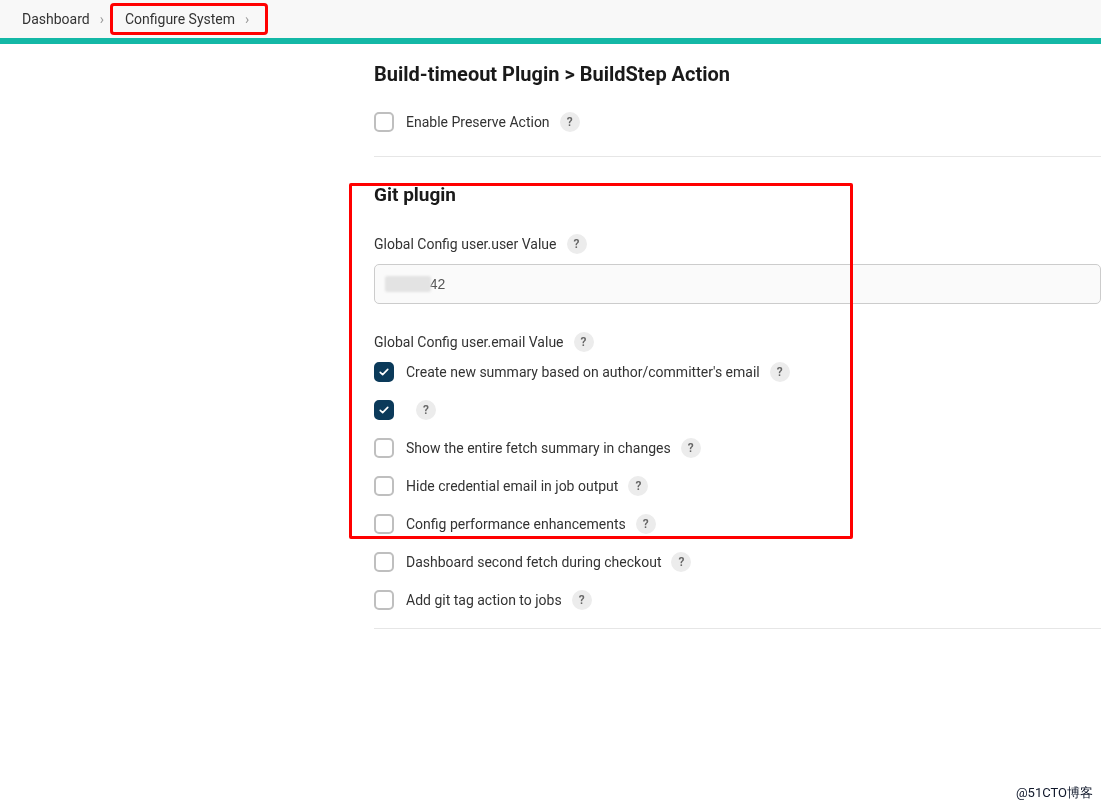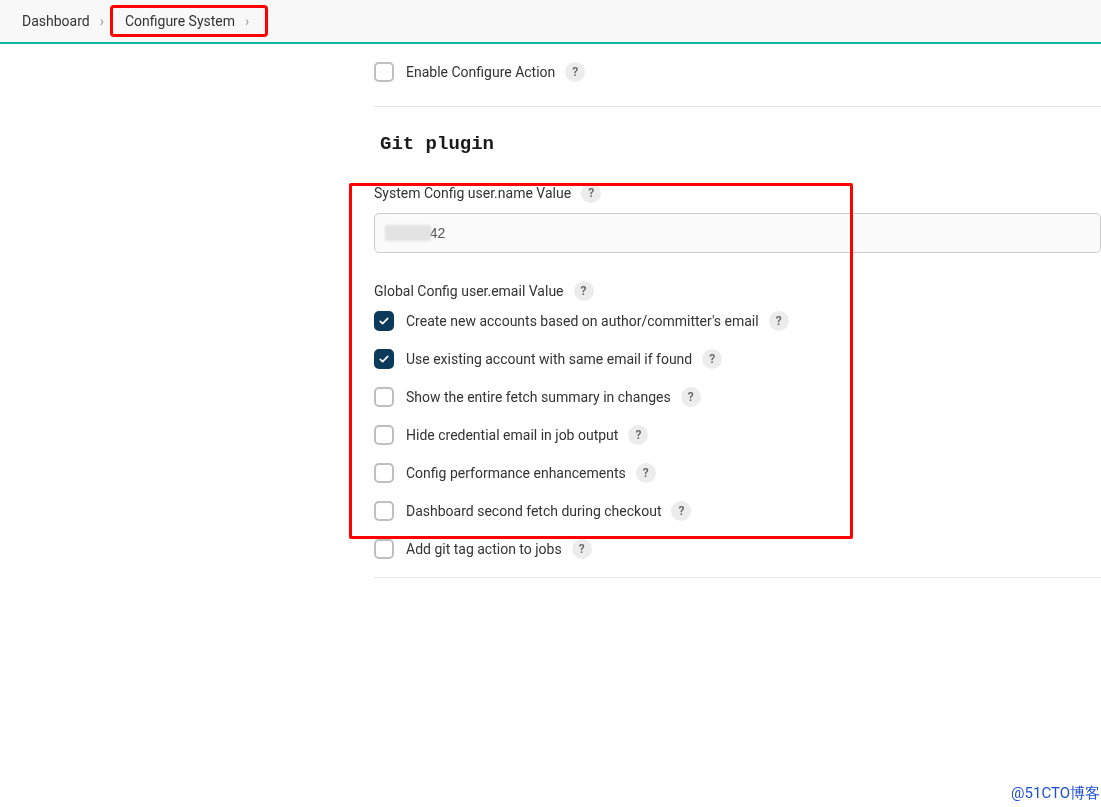--- a/index.html
+++ b/index.html
@@ -12,21 +12,21 @@
     width: 1101px;
   }
 
   
   .breadcrumb-bar {
     background: #f8f8f8;
     height: 44px;
     display: flex;
     align-items: center;
     padding-left: 18px;
-    border-bottom: 2px solid #14b8a6;
+    border-bottom: 6px solid #14b8a6;
   }
   .breadcrumb-bar .crumb {
     color: #333;
     font-size: 14px;
     padding: 0 4px;
     line-height: 44px;
     cursor: pointer;
   }
   .breadcrumb-bar .chev {
     color: #999;
@@ -54,22 +54,21 @@
   h2.section-title {
     font-size: 20px;
     font-weight: 700;
     color: #1a1a1a;
     margin: 0 0 26px 0;
   }
   h2.section-title-2 {
     font-size: 19px;
     font-weight: 700;
     color: #1a1a1a;
-    margin: 0 0 28px 6px;
-    font-family: Liberation Mono, monospace;
+    margin: 0 0 28px 0;
   }
 
   .hr {
     border: none;
     border-top: 1px solid #e6e6e6;
     margin: 24px 0 26px 0;
   }
 
   .field-label {
     font-size: 14px;
@@ -158,83 +157,83 @@
   
   .git-highlight {
     position: absolute;
     border: 3px solid #ff0000;
     border-radius: 2px;
     pointer-events: none;
   }
 
   .watermark {
     position: absolute;
-    right: 1px;
-    color: #1d4ed8;
-    font-size: 15px;
+    right: 8px;
+    color: #0f172a;
+    font-size: 13px;
   }
 </style>
 </head>
 <body>
 
 <div class="breadcrumb-bar">
   <span class="crumb">Dashboard</span>
   <span class="chev">›</span>
   <span class="breadcrumb-highlight">
     <span class="crumb">Configure System</span>
     <span class="chev">›</span>
   </span>
 </div>
 
 <div class="content">
 
-
-  <div class="check-row">
-    <span class="chk">
-      
-    </span>
-    <span class="chk-label">Enable Configure Action</span>
+  <h2 class="section-title">Build-timeout Plugin &gt; BuildStep Action</h2>
+
+  <div class="check-row">
+    <span class="chk">
+      
+    </span>
+    <span class="chk-label">Enable Preserve Action</span>
     <span class="help">?</span>
   </div>
 
   <hr class="hr">
 
   <h2 class="section-title-2">Git plugin</h2>
 
   <div class="field-label">
-    <span>System Config user.name Value</span>
+    <span>Global Config user.user Value</span>
     <span class="help">?</span>
   </div>
   <div class="masked-input-wrap">
     <input class="text-input" type="text" value="         942" style="">
     <span class="masked-overlay" style="width:46px"></span>
   </div>
 
   <div class="field-label">
     <span>Global Config user.email Value</span>
     <span class="help">?</span>
   </div>
 
   <div class="check-row">
     <span class="chk checked">
       <svg viewBox="0 0 16 16">
           <path d="M3 8.5 L6.2 11.5 L13 4.5" stroke="#fff" stroke-width="2.2" fill="none" stroke-linecap="round" stroke-linejoin="round"></path>
         </svg>
     </span>
-    <span class="chk-label">Create new accounts based on author/committer's email</span>
+    <span class="chk-label">Create new summary based on author/committer's email</span>
     <span class="help">?</span>
   </div>
 
   <div class="check-row">
     <span class="chk checked">
       <svg viewBox="0 0 16 16">
           <path d="M3 8.5 L6.2 11.5 L13 4.5" stroke="#fff" stroke-width="2.2" fill="none" stroke-linecap="round" stroke-linejoin="round"></path>
         </svg>
     </span>
-    <span class="chk-label">Use existing account with same email if found</span>
     <span class="help">?</span>
   </div>
 
   <div class="check-row">
     <span class="chk">
       
     </span>
     <span class="chk-label">Show the entire fetch summary in changes</span>
     <span class="help">?</span>
   </div>

